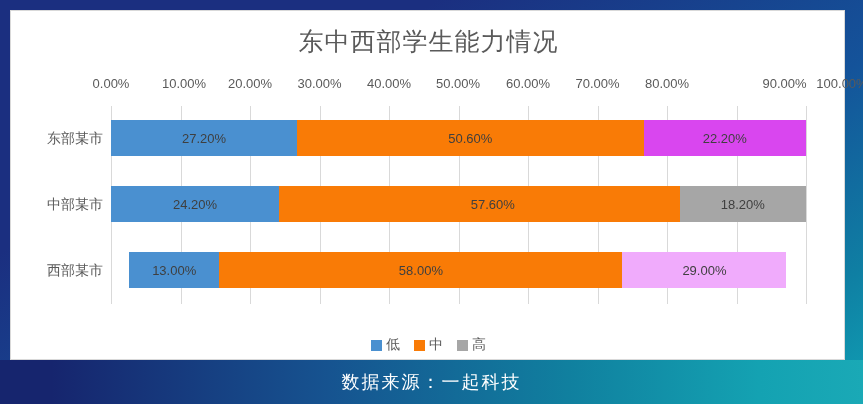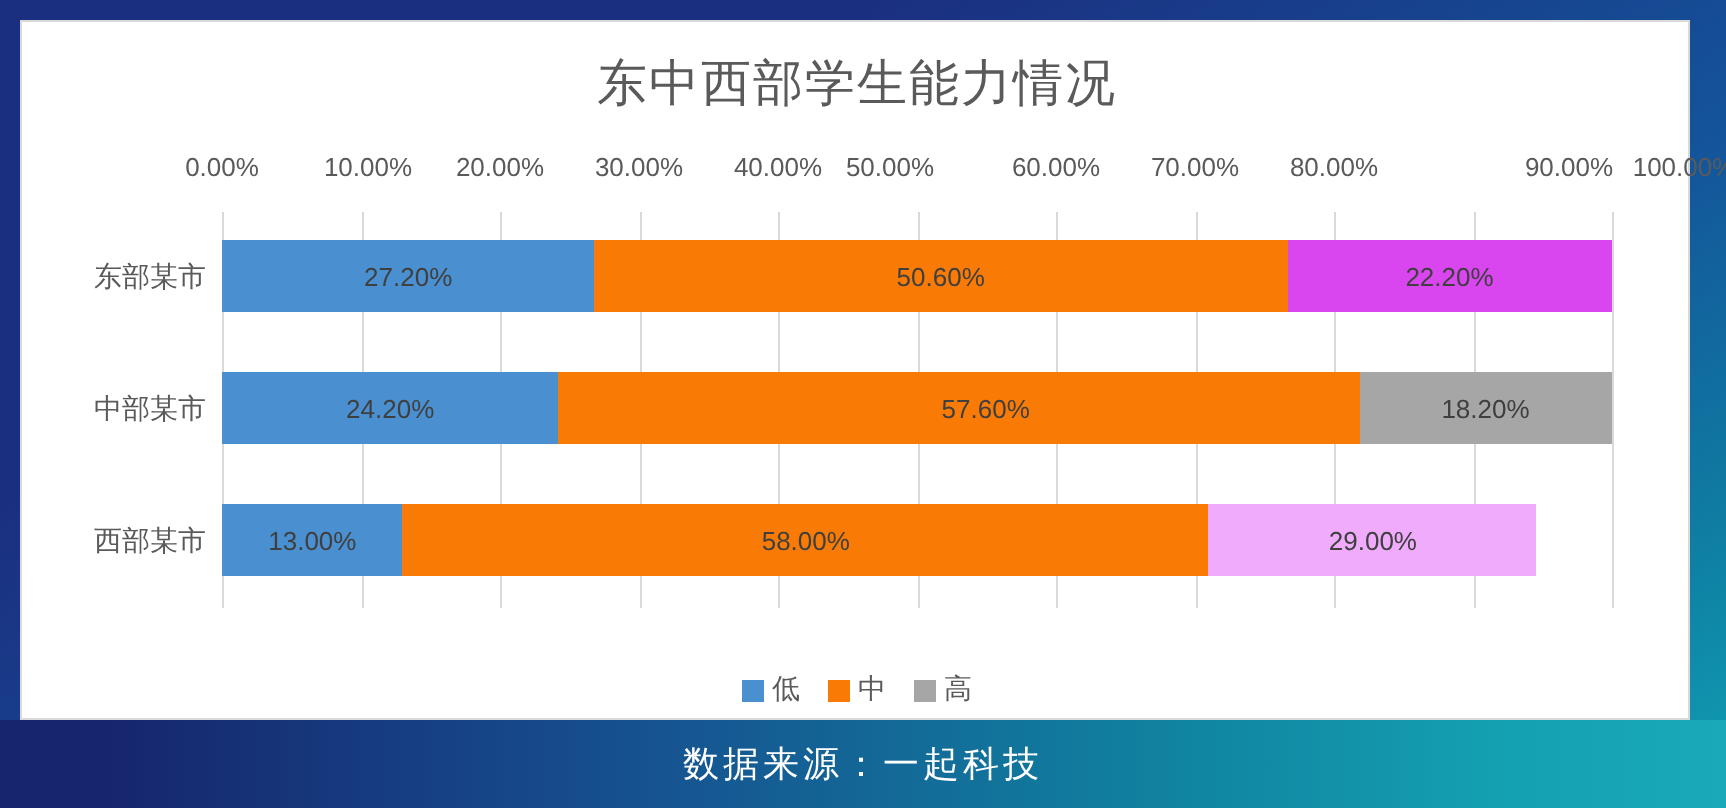--- a/index.html
+++ b/index.html
@@ -91,21 +91,21 @@
   }
   .bar-row {
     position: absolute;
     left: 0;
     width: 100%;
     height: 36px;
     display: flex;
   }
   .bar-row.r0 { top: 14px; }
   .bar-row.r1 { top: 80px; }
-  .bar-row.r2 { top: 146px; }
+  .bar-row.r2 { top: 146px; margin-left: 18px; }
 
   .seg {
     height: 100%;
     display: flex;
     align-items: center;
     justify-content: center;
     font-size: 13px;
     color: #3f3f3f;
     white-space: nowrap;
     overflow: visible;
@@ -191,21 +191,21 @@
   <div id="card">
 
     <div id="chart-title">东中西部学生能力情况</div>
 
     <div id="xaxis">
         <span class="xtick" style="left: 0px;">0.00%</span>
         <span class="xtick" style="left: 73px;">10.00%</span>
         <span class="xtick" style="left: 139px;">20.00%</span>
         <span class="xtick" style="left: 208.5px;">30.00%</span>
         <span class="xtick" style="left: 278px;">40.00%</span>
-        <span class="xtick" style="left: 334px;">50.00%</span>
+        <span class="xtick" style="left: 347px;">50.00%</span>
         <span class="xtick" style="left: 417px;">60.00%</span>
         <span class="xtick" style="left: 486.5px;">70.00%</span>
         <span class="xtick" style="left: 556px;">80.00%</span>
         <span class="xtick" style="left: 625.5px; margin-left: 48px;">90.00%</span>
         <span class="xtick" style="left: 695px; margin-left: 36px;">100.00%</span>
       </div>
 
     <div id="yaxis">
         <div class="ytick r0">东部某市</div>
         <div class="ytick r1">中部某市</div>

